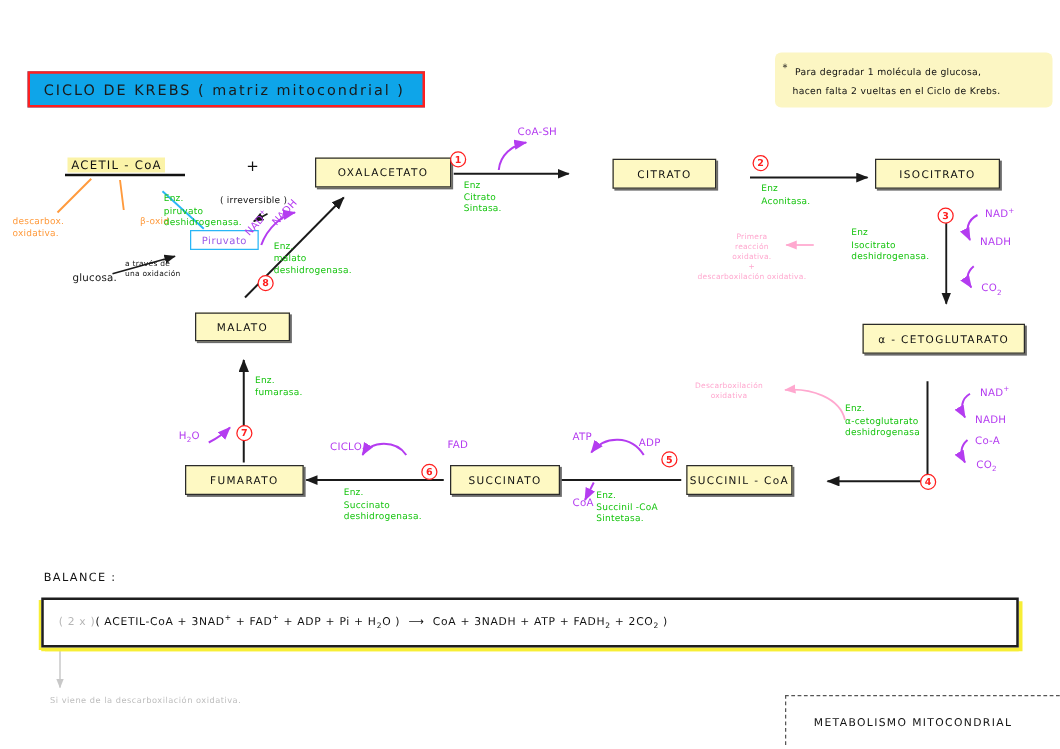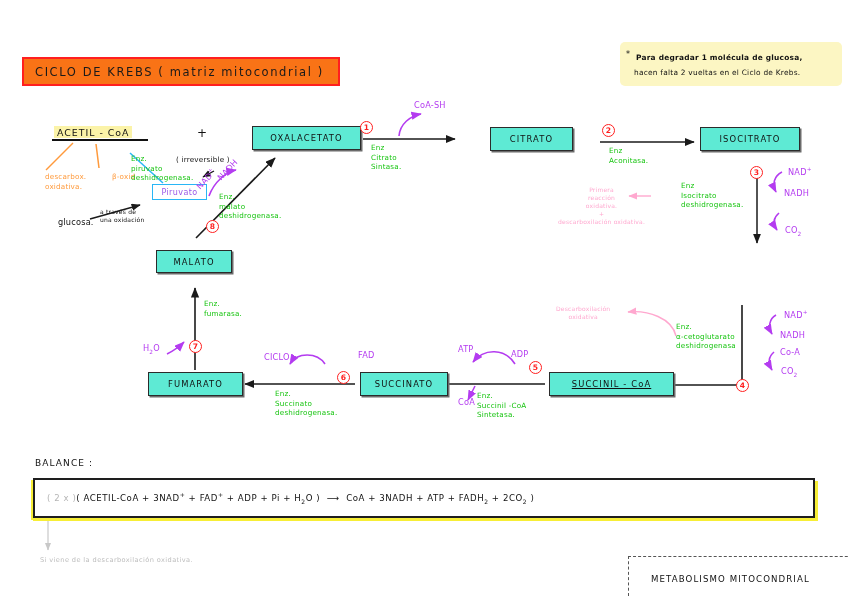--- a/index.html
+++ b/index.html
@@ -9,44 +9,44 @@
     font-family:"DejaVu Sans", sans-serif;
     position:relative;
     overflow:hidden;
   }
   .canvas{position:absolute;left:0;top:0;width:848px;height:599px;}
   .abs{position:absolute;}
 
   
   #title-box{
     left:22px;top:57px;width:318px;height:29px;
-    background:#f97316;border:2.5px solid #ff1f1f;
+    background:#0ea5e9;border:2.5px solid #ff1f1f;
     display:flex;align-items:center;
     box-sizing:border-box;
   }
   #title-box .t{
     font-size:11.5px;letter-spacing:1.6px;color:#1a1a1a;
     padding-left:11px;font-family:"DejaVu Sans", sans-serif;
   }
 
   
   #note-box{
     left:620px;top:42px;width:222px;height:44px;
     background:#fcf6c3;border-radius:5px;
   }
   #note-box .ln{
     font-size:7.4px;color:#111;letter-spacing:.25px;white-space:nowrap;
   }
-  #note-box .l1{position:absolute;left:16px;top:11px;font-weight:bold;}
+  #note-box .l1{position:absolute;left:16px;top:11px;}
   #note-box .l2{position:absolute;left:14px;top:26px;}
   #note-box .star{position:absolute;left:6px;top:8px;font-size:8px;color:#111;}
 
   
   .mbox{
-    border:1.6px solid #2b2b2b;background:#5eead4;
+    border:1.6px solid #2b2b2b;background:#fef9c3;
     display:flex;align-items:center;justify-content:center;
     box-sizing:border-box;
     font-size:8.4px;letter-spacing:1.1px;color:#111;
     box-shadow:1.5px 1.5px 0 #6b6b6b;
     white-space:nowrap;
   }
 
   
   .green{color:#16c40f;}
   .purple{color:#b43cf0;}
@@ -200,21 +200,21 @@
   <div class="abs" id="note-box">
     <span class="star">*</span>
     <span class="ln l1">Para degradar  1  molécula de glucosa,</span>
     <span class="ln l2">hacen falta  2 vueltas en el Ciclo de Krebs.</span>
   </div>
 
   <div class="abs" id="acetil">ACETIL - CoA</div>
   <div class="abs" id="acetil-underline"></div>
   <div class="abs" id="plus-sign">+</div>
 
-  <div class="abs lbl orange" style="left:10px;top:172px;margin-left:35px;">
+  <div class="abs lbl orange" style="left:10px;top:172px;">
     <div>descarbox.</div>
     <div>oxidativa.</div>
   </div>
   <div class="abs lbl orange" style="left:83px;top:172px;padding-left:29px;">β-oxid</div>
 
   <div class="abs lbl green" style="left:131px;top:154px;">
     <div>Enz.</div>
     <div>piruvato</div>
     <div>deshidrogenasa.</div>
   </div>
@@ -235,22 +235,25 @@
   </div>
 
   <div class="abs mbox" style="left:490px;top:127px;width:83px;height:24px;">
     <span>CITRATO</span>
   </div>
 
   <div class="abs mbox" style="left:700px;top:127px;width:100px;height:24px;">
     <span>ISOCITRATO</span>
   </div>
 
-
-  <div class="abs mbox" style="left:549px;top:372px;width:125px;height:24px;text-decoration:underline;">
+  <div class="abs mbox" style="left:690px;top:259px;width:130px;height:24px;">
+    <span>α - CETOGLUTARATO</span>
+  </div>
+
+  <div class="abs mbox" style="left:549px;top:372px;width:85px;height:24px;">
     <span>SUCCINIL - CoA</span>
   </div>
 
   <div class="abs mbox" style="left:360px;top:372px;width:88px;height:24px;">
     <span>SUCCINATO</span>
   </div>
 
   <div class="abs mbox" style="left:148px;top:372px;width:95px;height:24px;">
     <span>FUMARATO</span>
   </div>

